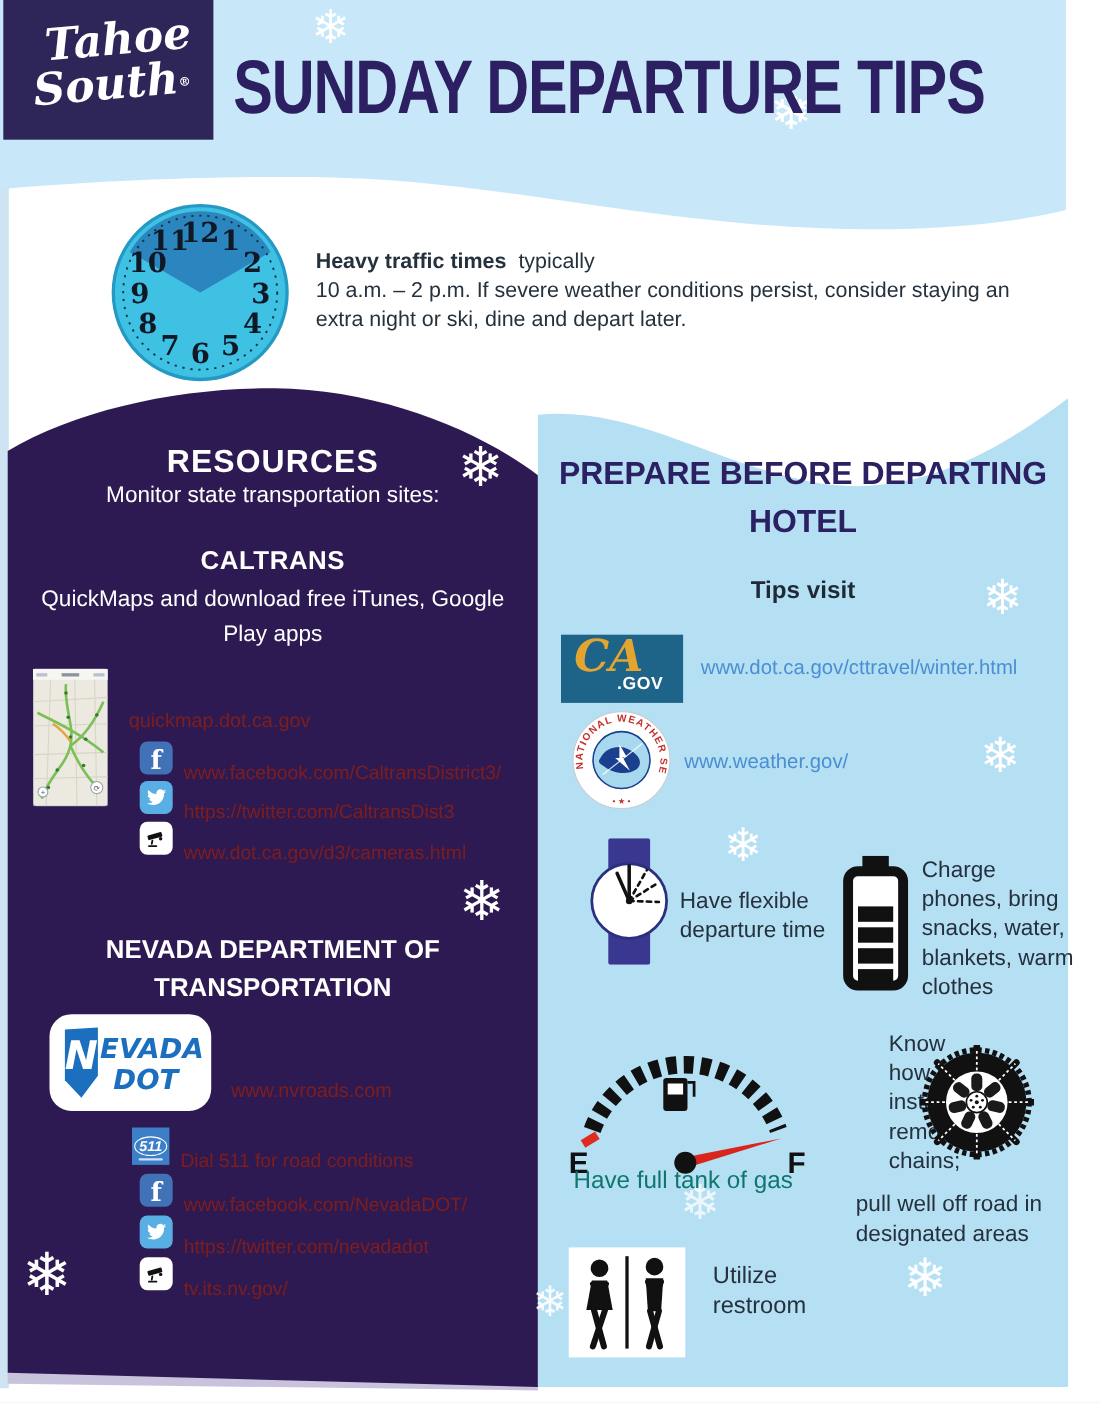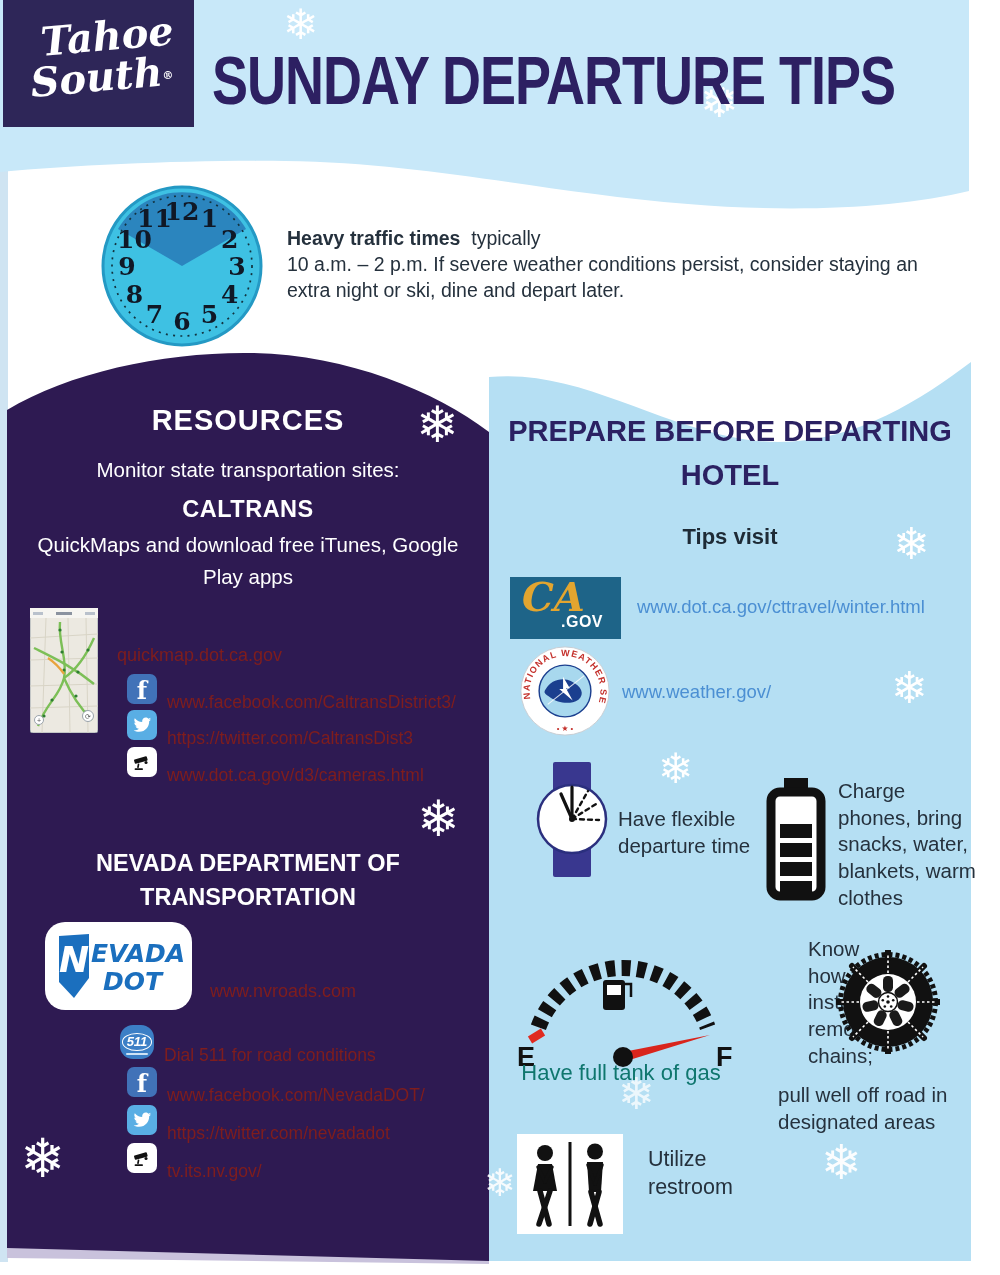--- a/index.html
+++ b/index.html
@@ -17,35 +17,35 @@
   .logo-reg{font-size:11px;font-style:normal;vertical-align:6px;}
   .main-title{left:212px;top:40px;width:780px;color:#2D2062;font-weight:bold;font-size:54px;
               letter-spacing:-1px;transform:scaleY(1.28);transform-origin:top left;white-space:nowrap;}
   .snow{color:#FFFFFF;font-family:"DejaVu Sans",sans-serif;line-height:1;pointer-events:none;}
   
   .traffic-text{left:287px;top:226px;width:660px;color:#25313D;font-size:19.5px;line-height:1.33;}
   .traffic-text b{font-weight:bold;}
   
   .wtxt{color:#FFFFFF;text-align:center;}
   .res-title{left:7px;top:404px;width:482px;font-size:29px;font-weight:bold;letter-spacing:1px;}
-  .res-sub{left:7px;top:438px;width:482px;font-size:20.5px;margin-top:20px;}
+  .res-sub{left:7px;top:438px;width:482px;font-size:20.5px;}
   .cal-title{left:7px;top:496px;width:482px;font-size:23.5px;font-weight:bold;letter-spacing:.5px;}
   .cal-desc{left:28px;top:529px;width:440px;font-size:20.5px;line-height:1.55;}
   .purple-link{color:#7f1d1d;font-size:17.5px;margin-top:27px;}
   .quickmap-link{left:117px;top:618px;font-size:18px;}
   .link-row{display:flex;align-items:center;gap:10px;}
   .sq-icon{width:30px;height:30px;border-radius:7px;flex:0 0 auto;display:flex;
            align-items:center;justify-content:center;}
   .fb{background:#4172B8;color:#fff;font-family:"DejaVu Serif",serif;font-weight:bold;
       font-size:24px;line-height:1;padding-top:4px;box-sizing:border-box;}
   .tw{background:#59AEE4;}
   .cam{background:#FFFFFF;}
   .ndot-title{left:68px;top:846px;width:360px;font-size:23.5px;font-weight:bold;line-height:1.45;}
   .ndot-logo{left:45px;top:922px;width:147px;height:88px;background:#fff;border-radius:20px;}
-  .i511{width:34px;height:34px;border-radius:13px;background:#3C7FC6;position:relative;
+  .i511{width:34px;height:34px;border-radius:0;background:#3C7FC6;position:relative;
         display:flex;align-items:center;justify-content:center;flex:0 0 auto;}
   .i511 .oval{border:1.5px solid #fff;border-radius:50%;padding:0 4px;color:#fff;
         font-style:italic;font-weight:bold;font-size:13px;line-height:16px;}
   .i511 .bar{position:absolute;left:6px;right:6px;bottom:4px;height:2px;background:#cfe3f5;border-radius:1px;}
   
   .prep-title{left:495px;top:410px;width:470px;color:#2B2162;font-size:29px;font-weight:bold;
               text-align:center;line-height:1.5;}
   .tips-visit{left:495px;top:524px;width:470px;color:#1E2B36;font-size:22px;font-weight:bold;text-align:center;}
   .blue-link{color:#4B8FD3;font-size:18.5px;}
   .cagov{left:510px;top:577px;width:111px;height:62px;background:#1E6488;}

